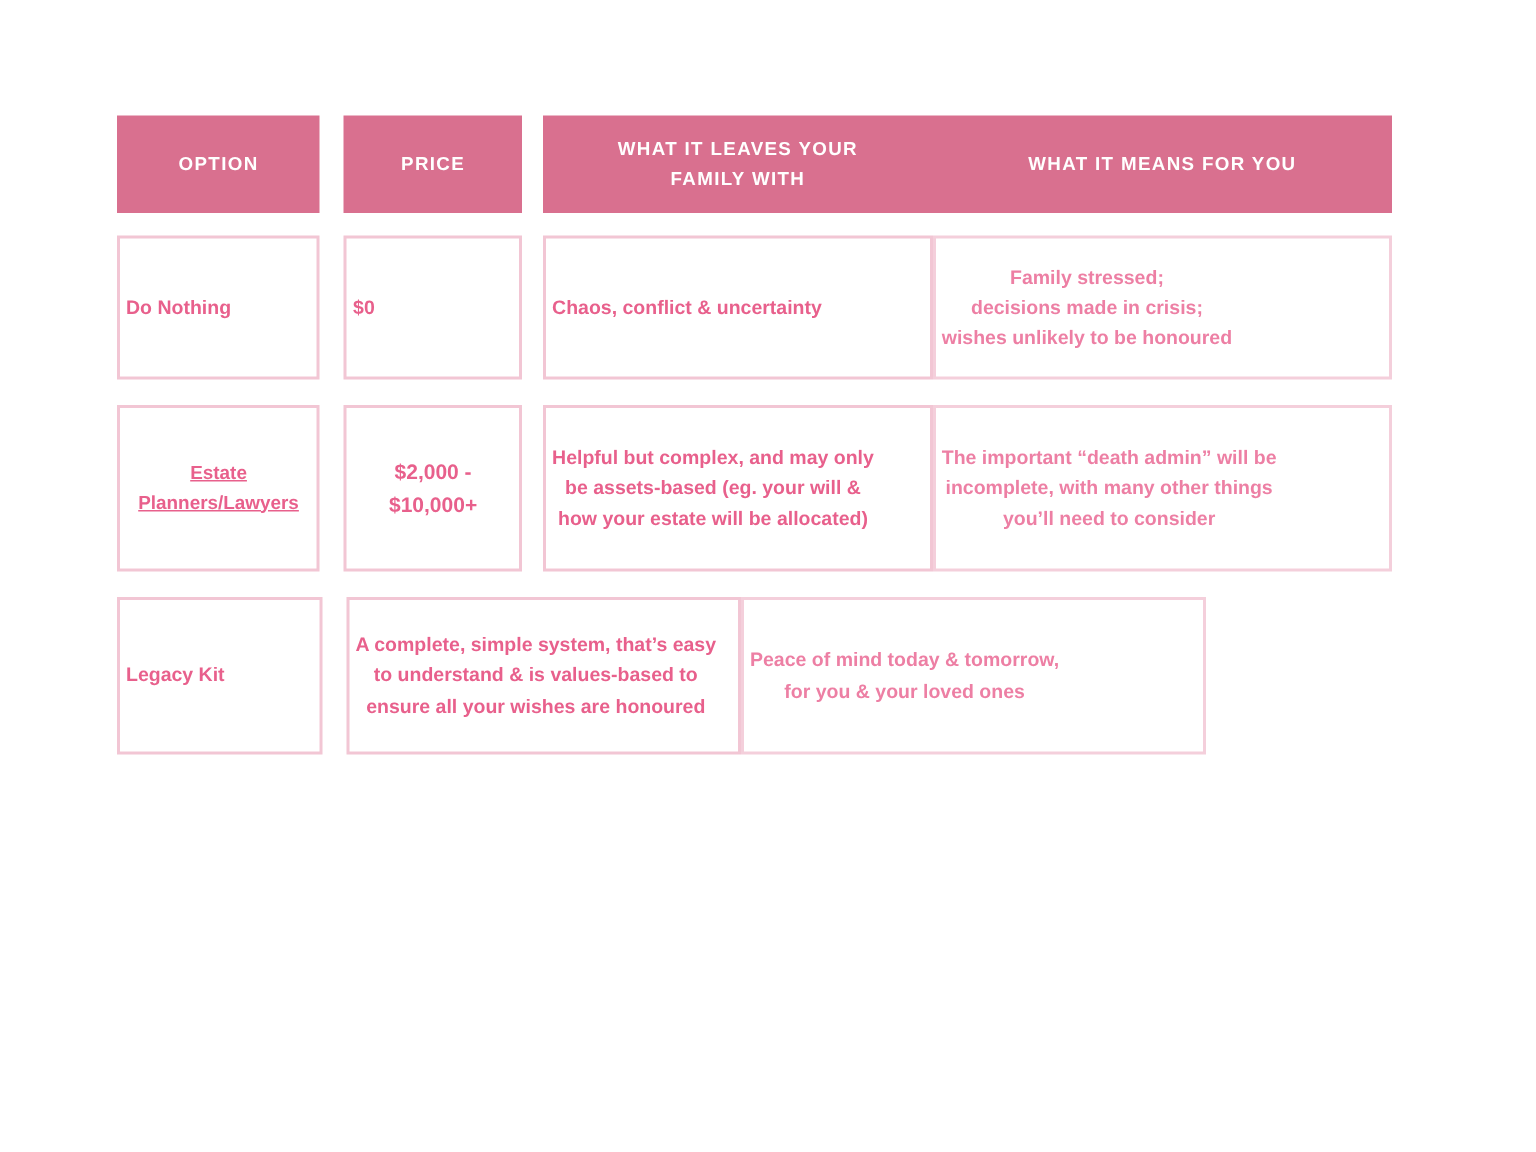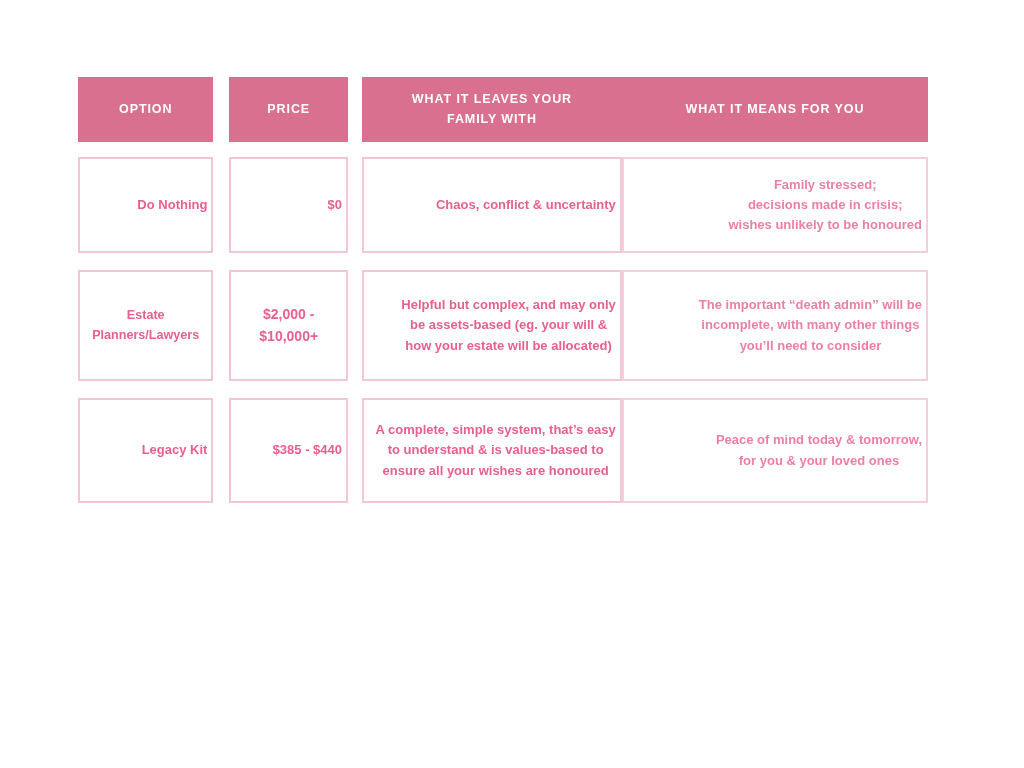--- a/index.html
+++ b/index.html
@@ -52,21 +52,21 @@
   .body-row.row-1 { height: 96px; }
   .body-row.row-2 { height: 111px; }
   .body-row.row-3 { height: 105px; margin-bottom: 0; }
 
   .body-cell {
     background: #ffffff;
     border: 2px solid #f2c6d4;
     box-sizing: border-box;
     display: flex;
     align-items: center;
-    justify-content: flex-end;
+    justify-content: flex-start;
     text-align: center;
     font-size: 13px;
     line-height: 1.55;
     color: #e8608c;
     font-weight: 600;
     padding: 0 4px;
   }
   .body-cell .cell-text {
     display: block;
     white-space: pre-line;
@@ -81,21 +81,21 @@
   
   .col-means.body-cell {
     color: #ed7fa4;
     border-color: #f4cfdb;
   }
 
   
   .overflow-text {
     white-space: nowrap;
   }
-  .row-2 .col-option .cell-text { font-size: 12.6px; }
+  .row-2 .col-option .cell-text { font-size: 12.6px; text-decoration: underline; }
   .row-2 .col-price  .cell-text { font-size: 14px; }
 </style>
 </head>
 <body>
 
 <div id="table-root">
 
   <div class="header-row">
     <div class="header-cell col-option">
       <span>OPTION</span>
@@ -145,23 +145,20 @@
       <span class="cell-text">The important “death admin” will be
 incomplete, with many other things
 you’ll need to consider</span>
     </div>
   </div>
 
   <div class="body-row row-3">
     <div class="body-cell col-option">
       <span class="cell-text">Legacy Kit</span>
     </div>
-    <div class="body-cell col-price">
-      <span class="cell-text">$385 - $440</span>
-    </div>
     <div class="body-cell col-leaves">
       <span class="cell-text">A complete, simple system, that’s easy
 to understand &amp; is values-based to
 ensure all your wishes are honoured</span>
     </div>
     <div class="body-cell col-means">
       <span class="cell-text">Peace of mind today &amp; tomorrow,
 for you &amp; your loved ones</span>
     </div>
   </div>

